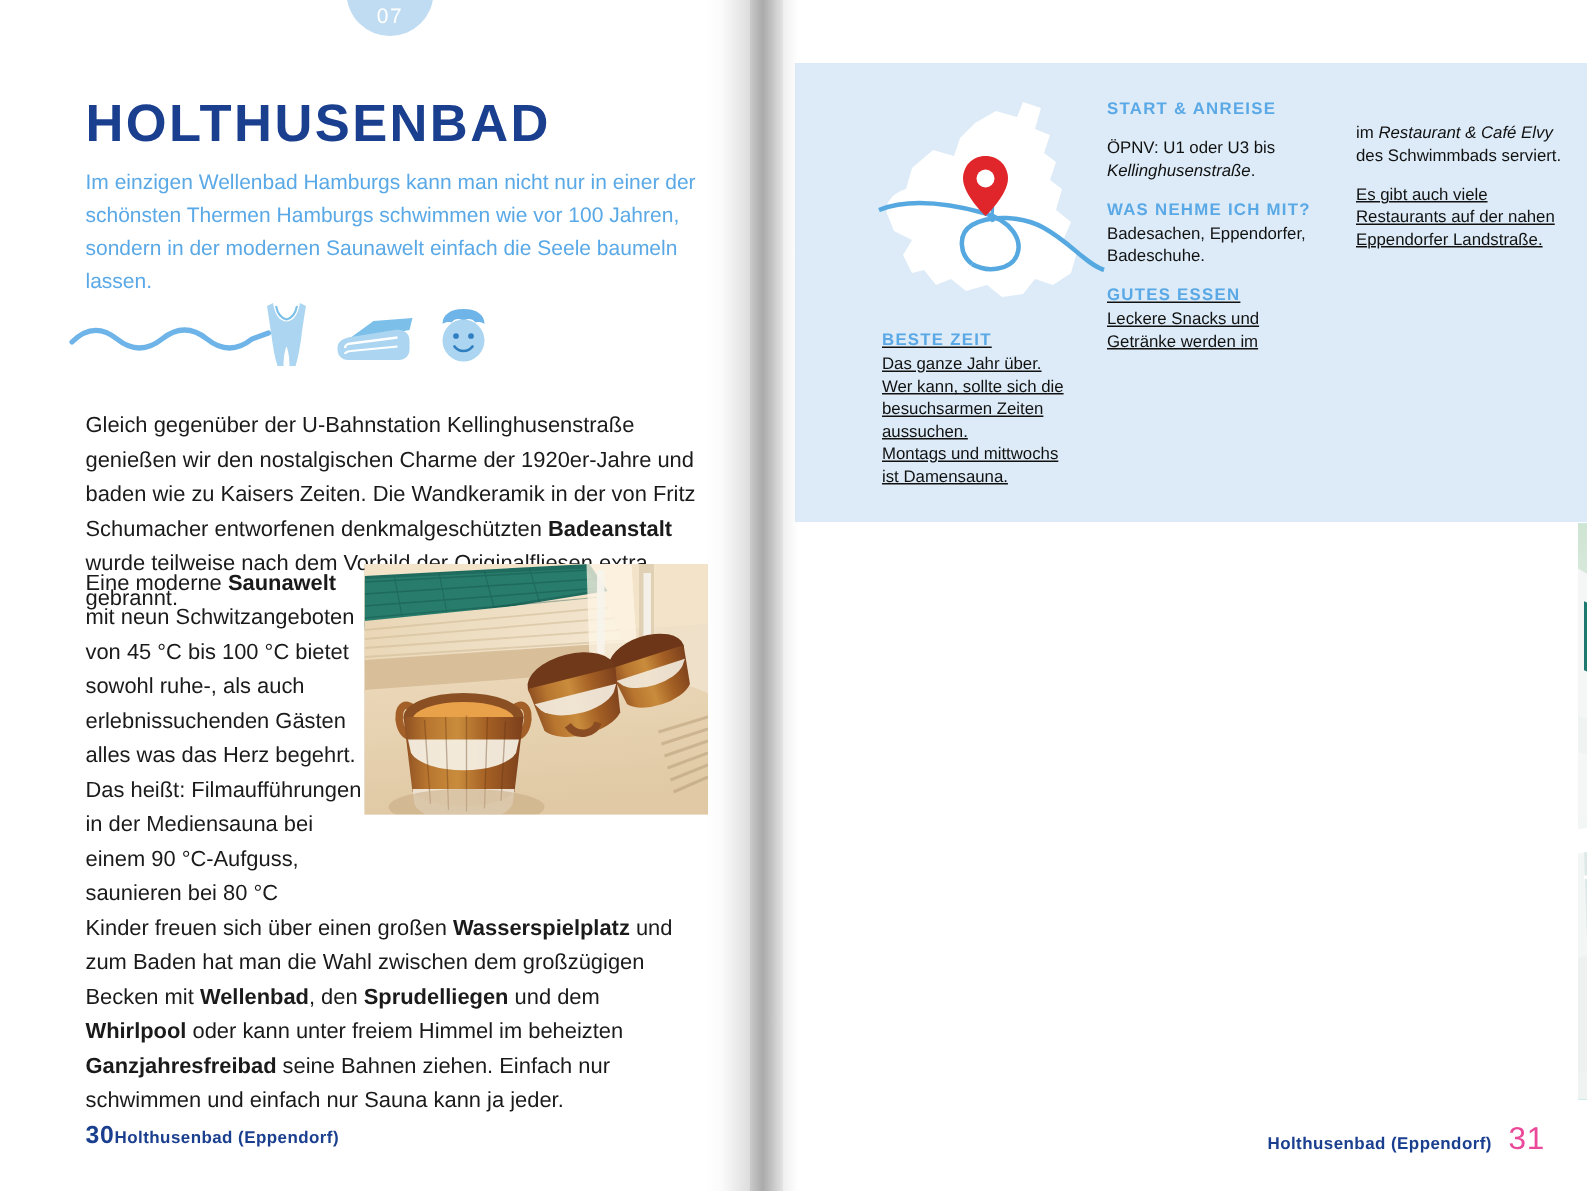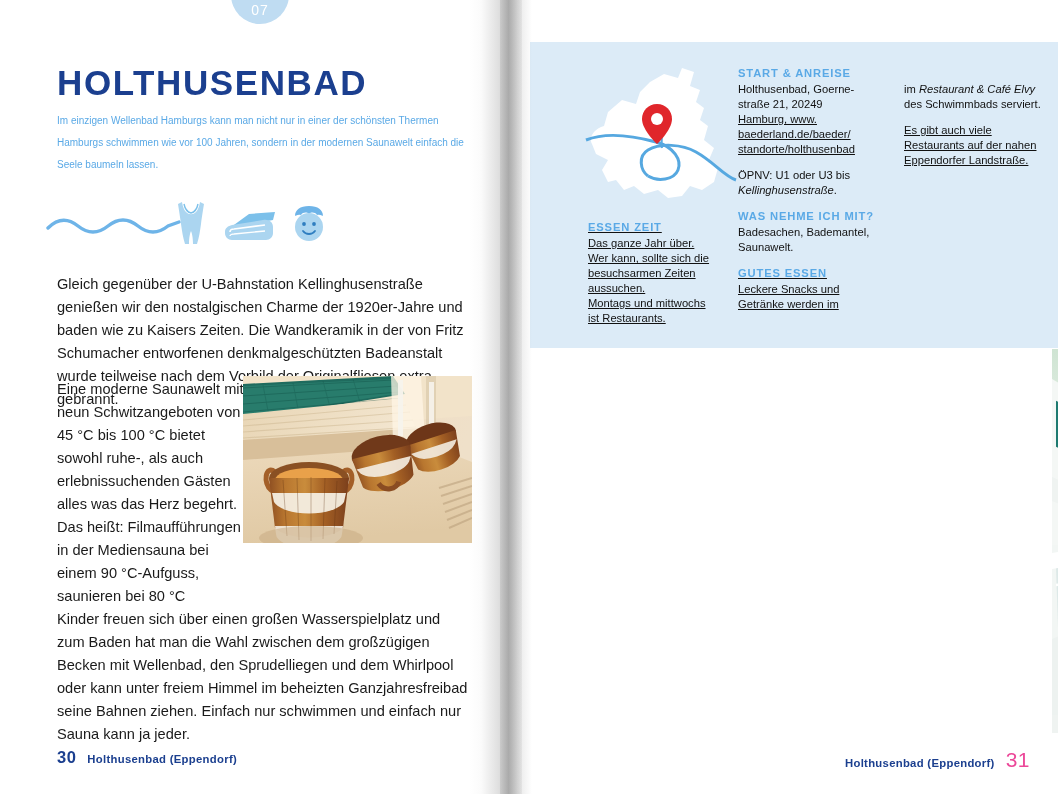--- a/index.html
+++ b/index.html
@@ -26,42 +26,42 @@
   }
 
   #page-title {
     position: absolute; left: 57px; top: 63px;
     font-size: 35px; font-weight: 700; letter-spacing: 1.6px;
     color: #1b3f8f;
     text-align: right;
   }
   #lead {
     position: absolute; left: 57px; top: 110px; width: 414px;
-    font-size: 10px; line-height: 22px; color: #5aa9e6; font-weight: 400;
+    font-size: 14px; line-height: 22px; color: #5aa9e6; font-weight: 400;
   }
 
   #icon-row { position: absolute; left: 46px; top: 198px; width: 280px; height: 50px; }
   #icon-row svg { position: absolute; }
 
   #para1 { left: 57px; top: 273px; width: 414px; }
   #para2 { left: 57px; top: 378px; width: 190px; }
   #para3 { left: 57px; top: 562px; width: 414px; }
   #para4 { left: 57px; top: 608px; width: 414px; }
   #para1, #para2, #para3, #para4 {
     position: absolute; font-size: 14.6px; line-height: 23px; color: #1a1a1a;
   }
-  #para1 b, #para2 b, #para3 b, #para4 b { font-weight: 400; }
+  #para1 b, #para2 b, #para3 b, #para4 b { font-weight: 700; }
 
   
   #sauna-photo {
     position: absolute; left: 243px; top: 376px; width: 229px; height: 167px;
     overflow: hidden; background: #d9c2a0;
   }
 
-  #footer-left { position: absolute; left: 57px; top: 748px; display: flex; align-items: baseline; gap: 11px; }
+  #footer-left { position: absolute; left: 57px; top: 748px; display: flex; align-items: baseline; }
   #footer-left .pg { font-size: 16.5px; font-weight: 700; color: #1b3f8f; letter-spacing: .5px; }
   #footer-left .ttl { font-size: 11.3px; font-weight: 700; color: #1b3f8f; letter-spacing: .3px; }
 
   
   #gutter {
     position: absolute; left: 470px; top: 0; width: 62px; height: 794px;
     background: linear-gradient(to right,
       rgba(255,255,255,0) 0%, rgba(170,170,170,0.05) 18%,
       rgba(150,150,150,0.30) 46%, rgba(120,120,120,0.42) 62%,
       rgba(160,160,160,0.26) 76%, rgba(255,255,255,0) 100%);
@@ -281,49 +281,42 @@
           <path d="M82 74 C86 80 82 86 84 92" fill="none" stroke="#56a8e0" stroke-width="2.2"></path>
           <g transform="translate(79,48)">
             <path d="M0 0 C-9 0 -15 7 -15 15 C-15 26 0 40 0 40 C0 40 15 26 15 15 C15 7 9 0 0 0 Z" fill="#e0262b"></path>
             <circle cx="0" cy="15" r="6" fill="#ffffff"></circle>
           </g>
         </svg>
       </div>
 
       <div class="info-col" id="col-a">
         <div class="info-block">
-          <div class="info-h">ESSEN ZEIT</div>
+          <div class="info-h">BESTE ZEIT</div>
           <div id="bz-body">
               <div>Das ganze Jahr über.</div>
               <div>Wer kann, sollte sich die</div>
               <div>besuchsarmen Zeiten</div>
               <div>aussuchen.</div>
               <div>Montags und mittwochs</div>
-              <div>ist Restaurants.</div>
+              <div>ist Damensauna.</div>
             </div>
         </div>
       </div>
 
       <div class="info-col" id="col-b">
         <div class="info-block">
           <div class="info-h">START &amp; ANREISE</div>
-          <div id="start-body">
-              <div>Holthusenbad, Goerne-</div>
-              <div>straße 21, 20249</div>
-              <div><span class="u">Hamburg, www.</span></div>
-              <div><span class="u">baederland.de/baeder/</span></div>
-              <div><span class="u">standorte/holthusenbad</span></div>
-            </div>
         </div>
         <div class="info-block">
           <div id="transit-body">ÖPNV: U1 oder U3 bis <i>Kellinghusenstraße</i>.</div>
         </div>
         <div class="info-block">
           <div class="info-h">WAS NEHME ICH MIT?</div>
-          <div>Badesachen, Bademantel, Saunawelt.</div>
+          <div>Badesachen, Eppendorfer, Badeschuhe.</div>
         </div>
         <div class="info-block">
           <div class="info-h">GUTES ESSEN</div>
           <div id="essen-part1">Leckere Snacks und Getränke werden im</div>
         </div>
       </div>
 
       <div class="info-col" id="col-c">
         <div class="info-block">
           <div id="essen-part2">im <i>Restaurant &amp; Café Elvy</i> des Schwimmbads serviert.</div>

